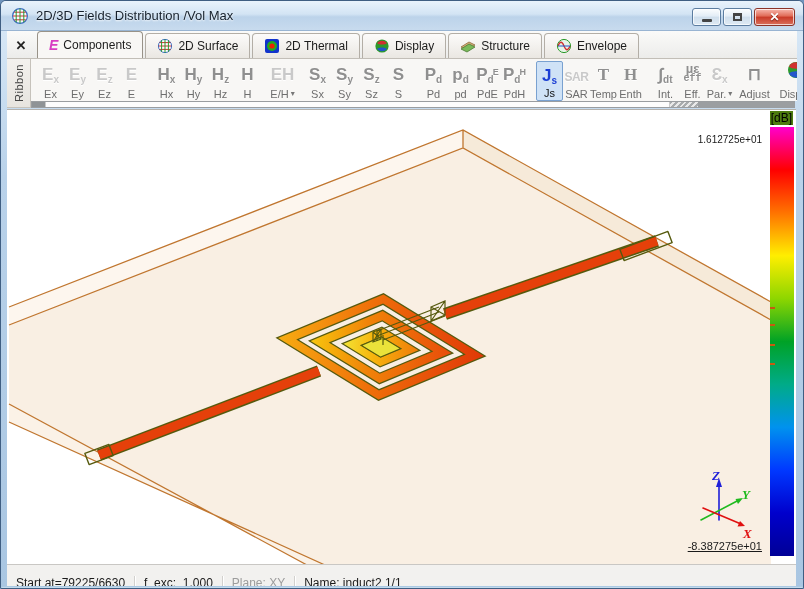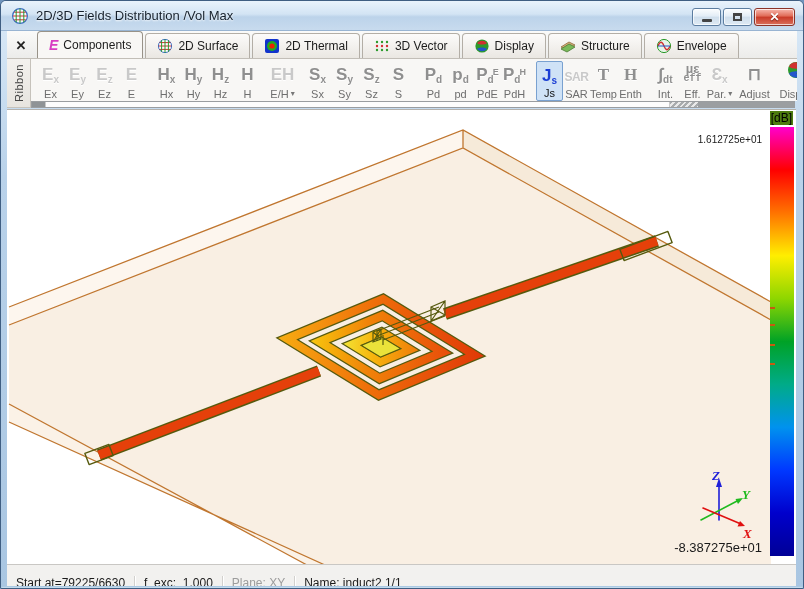--- a/index.html
+++ b/index.html
@@ -69,21 +69,21 @@
   .hs-hatch { width:28px; background:repeating-linear-gradient(135deg,#a8abad 0 2px,#e8e8e8 2px 4px); }
   .hs-tail { width:96px; background:#9b9ea1; }
 
   
   .viewport { position:absolute; left:6px; right:7px; top:108px; height:455px; background:#fff; border-top:1px solid #b5b2ad; }
   .scene { position:absolute; left:0; top:0; }
   .cb-unit { position:absolute; right:3px; top:1px; font-size:12px; color:#000; background:#4d7c0f; padding:0 1px; }
   .cbar { position:absolute; right:2px; top:17px; width:24px; height:429px; }
   .cb-marker { position:absolute; left:0; width:5px; height:2px; background:#c85a10; }
   .cb-max { position:absolute; right:34px; top:24px; font-size:10px; color:#1a1a1a; }
-  .cb-min { position:absolute; right:34px; top:430px; font-size:13px; color:#1a1a1a; }
+  .cb-min { position:absolute; right:34px; top:430px; font-size:11px; color:#1a1a1a;text-decoration:underline; }
 
   
   .statusbar { position:absolute; left:6px; right:7px; top:563px; height:36px; background:#f2f1ef; border-top:1px solid #c9c7c4;
                display:flex; align-items:center; font-size:12px; color:#1b1b1b; padding-right:52px; }
   .sb-item { padding:0 9px; white-space:pre; }
   .sb-item.muted { color:#9c9c9c; }
   .sb-sep { width:1px; height:14px; background:#d2d0cd; box-shadow:1px 0 0 #fff; }
   .sb-grip { position:absolute; right:4px; bottom:3px; width:12px; height:12px;
              background:
                radial-gradient(circle at 10px 10px,#aaa 1.2px,transparent 1.4px),
@@ -132,38 +132,20 @@
       </svg>
       <span>2D Surface</span>
     </div>
     <div class="tab">
       <svg class="ticon" viewBox="0 0 16 16">
         <rect x="1" y="1" width="14" height="14" rx="2" fill="#1133cc"></rect>
         <circle cx="8" cy="8" r="5" fill="#22aa22"></circle>
           <circle cx="8" cy="8" r="2.6" fill="#ee2200"></circle>
       </svg>
       <span>2D Thermal</span>
-    </div>
-    <div class="tab">
-      <svg class="ticon" viewBox="0 0 16 16">
-        <g fill="#2c9a2c">
-            <circle cx="3" cy="4" r="1.2"></circle>
-            <circle cx="8" cy="4" r="1.2"></circle>
-            <circle cx="13" cy="4" r="1.2"></circle>
-        <circle cx="3" cy="12" r="1.2"></circle>
-            <circle cx="8" cy="12" r="1.2"></circle>
-            <circle cx="13" cy="12" r="1.2"></circle>
-          </g>
-        <g fill="#d03030">
-            <circle cx="3" cy="8" r="1.2"></circle>
-            <circle cx="8" cy="8" r="1.2"></circle>
-            <circle cx="13" cy="8" r="1.2"></circle>
-          </g>
-      </svg>
-      <span>3D Vector</span>
     </div>
     <div class="tab">
       <svg class="ticon" viewBox="0 0 16 16">
         <circle cx="8" cy="8" r="6.6" fill="#2c9a2c"></circle>
         <path d="M3 5a6.6 6.6 0 0 1 10 0c-2 2-8 2-10 0z" fill="#d03030"></path>
         <path d="M3 11a6.6 6.6 0 0 0 10 0c-2-2-8-2-10 0z" fill="#2255cc"></path>
       </svg>
       <span>Display</span>
     </div>
     <div class="tab">

